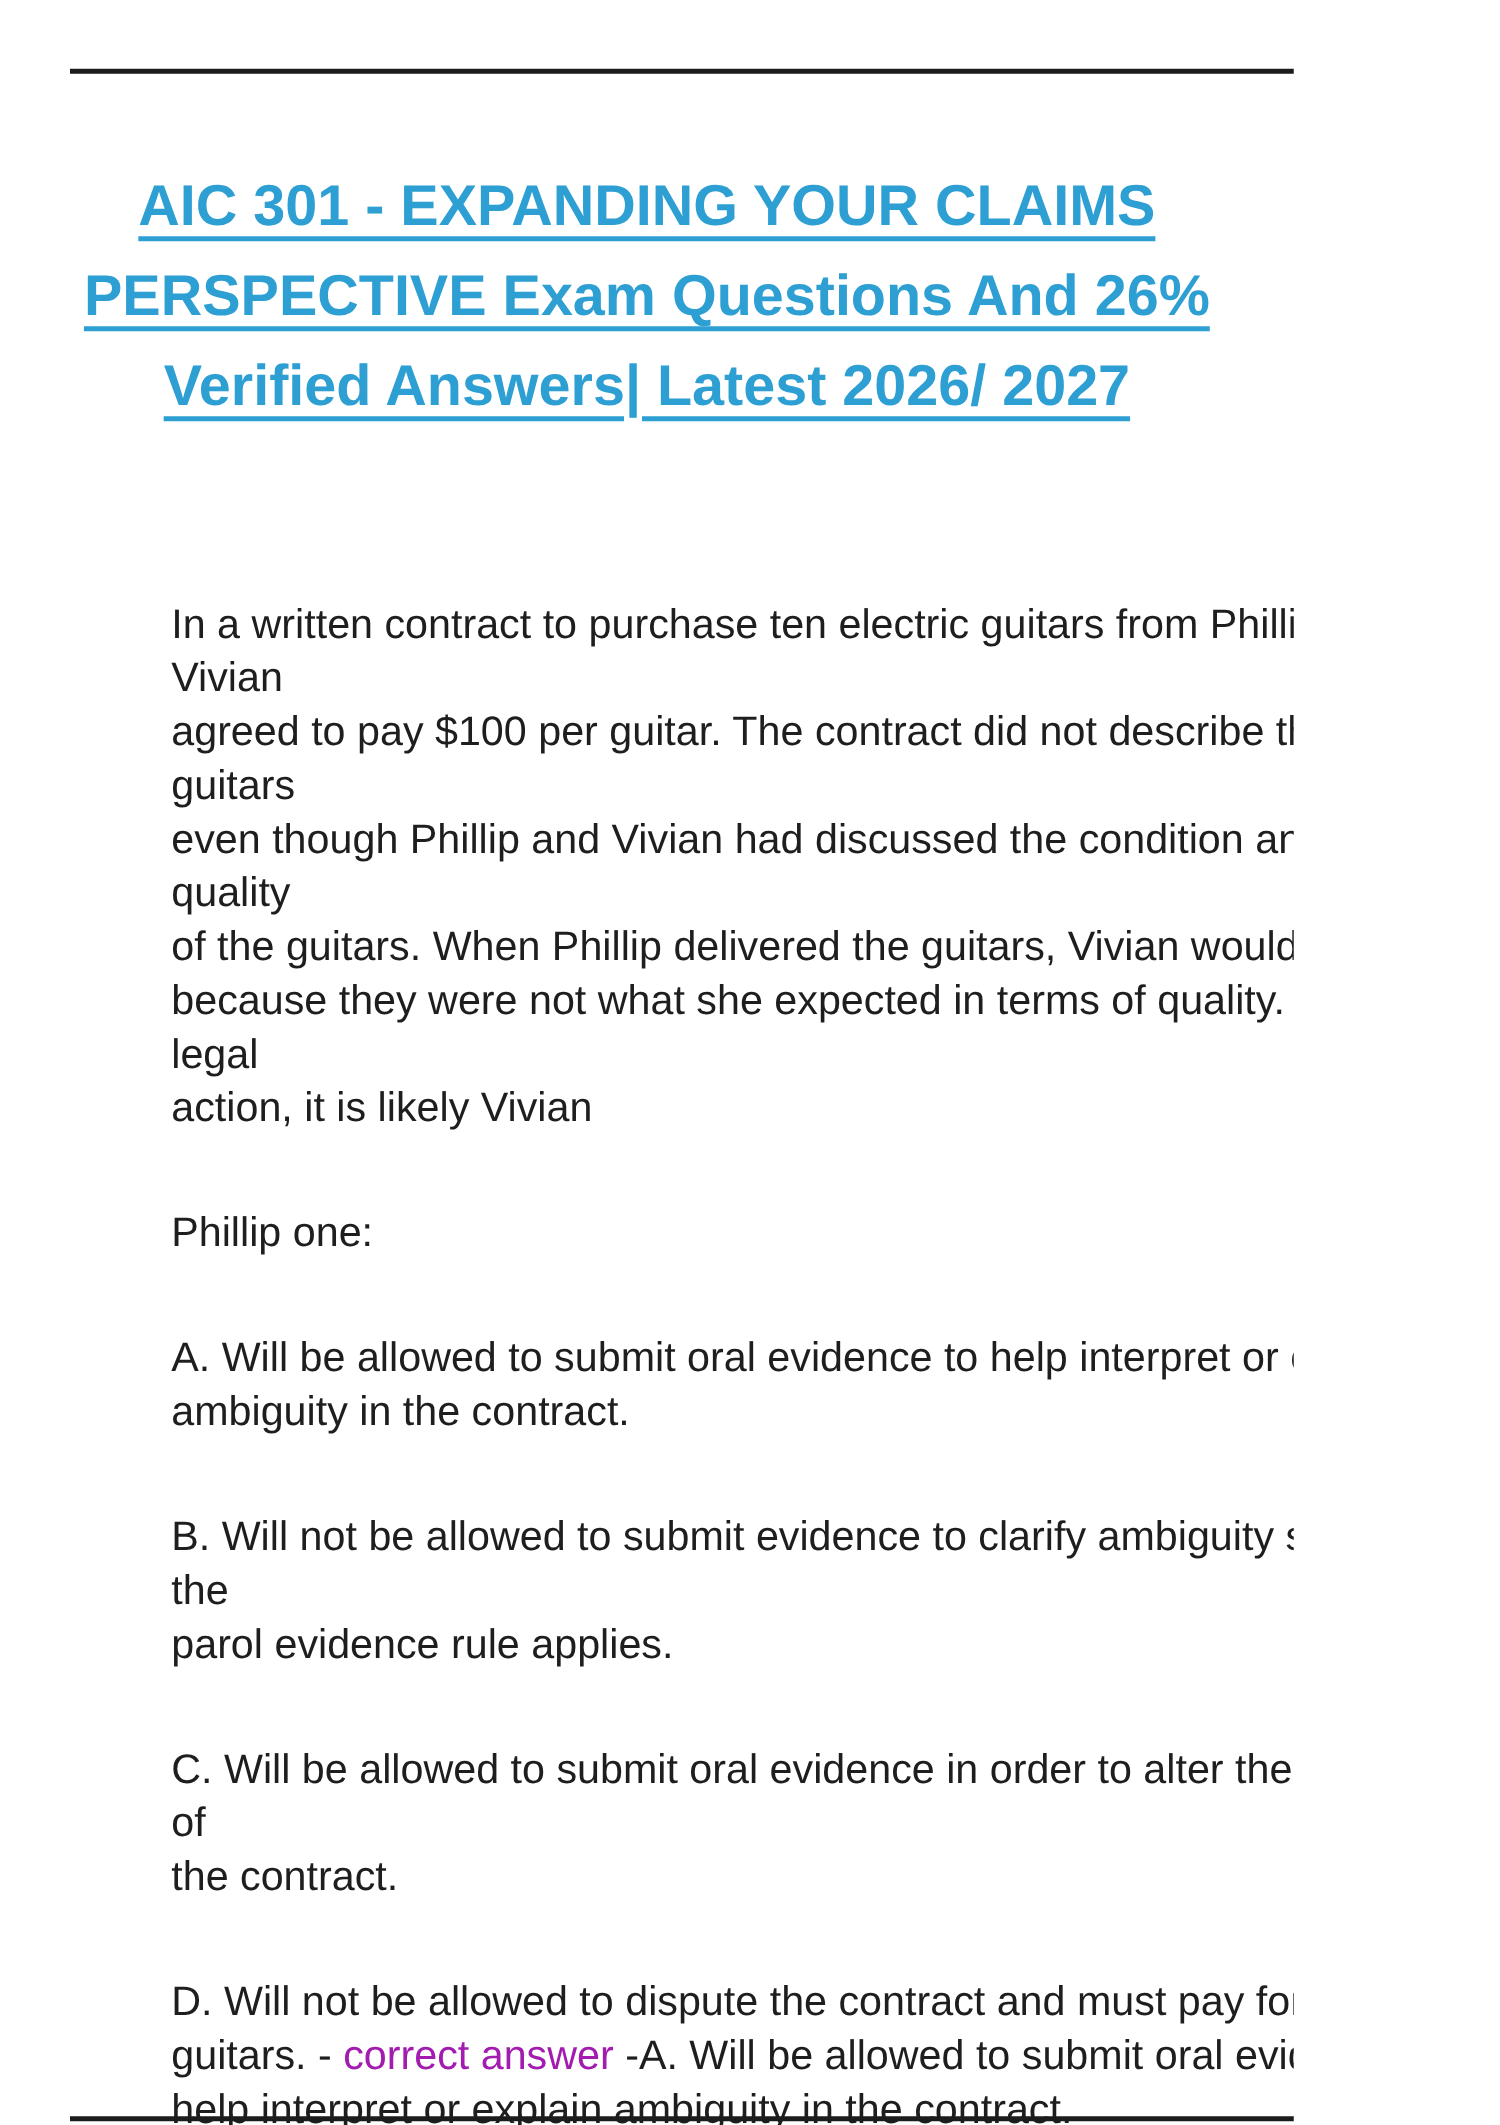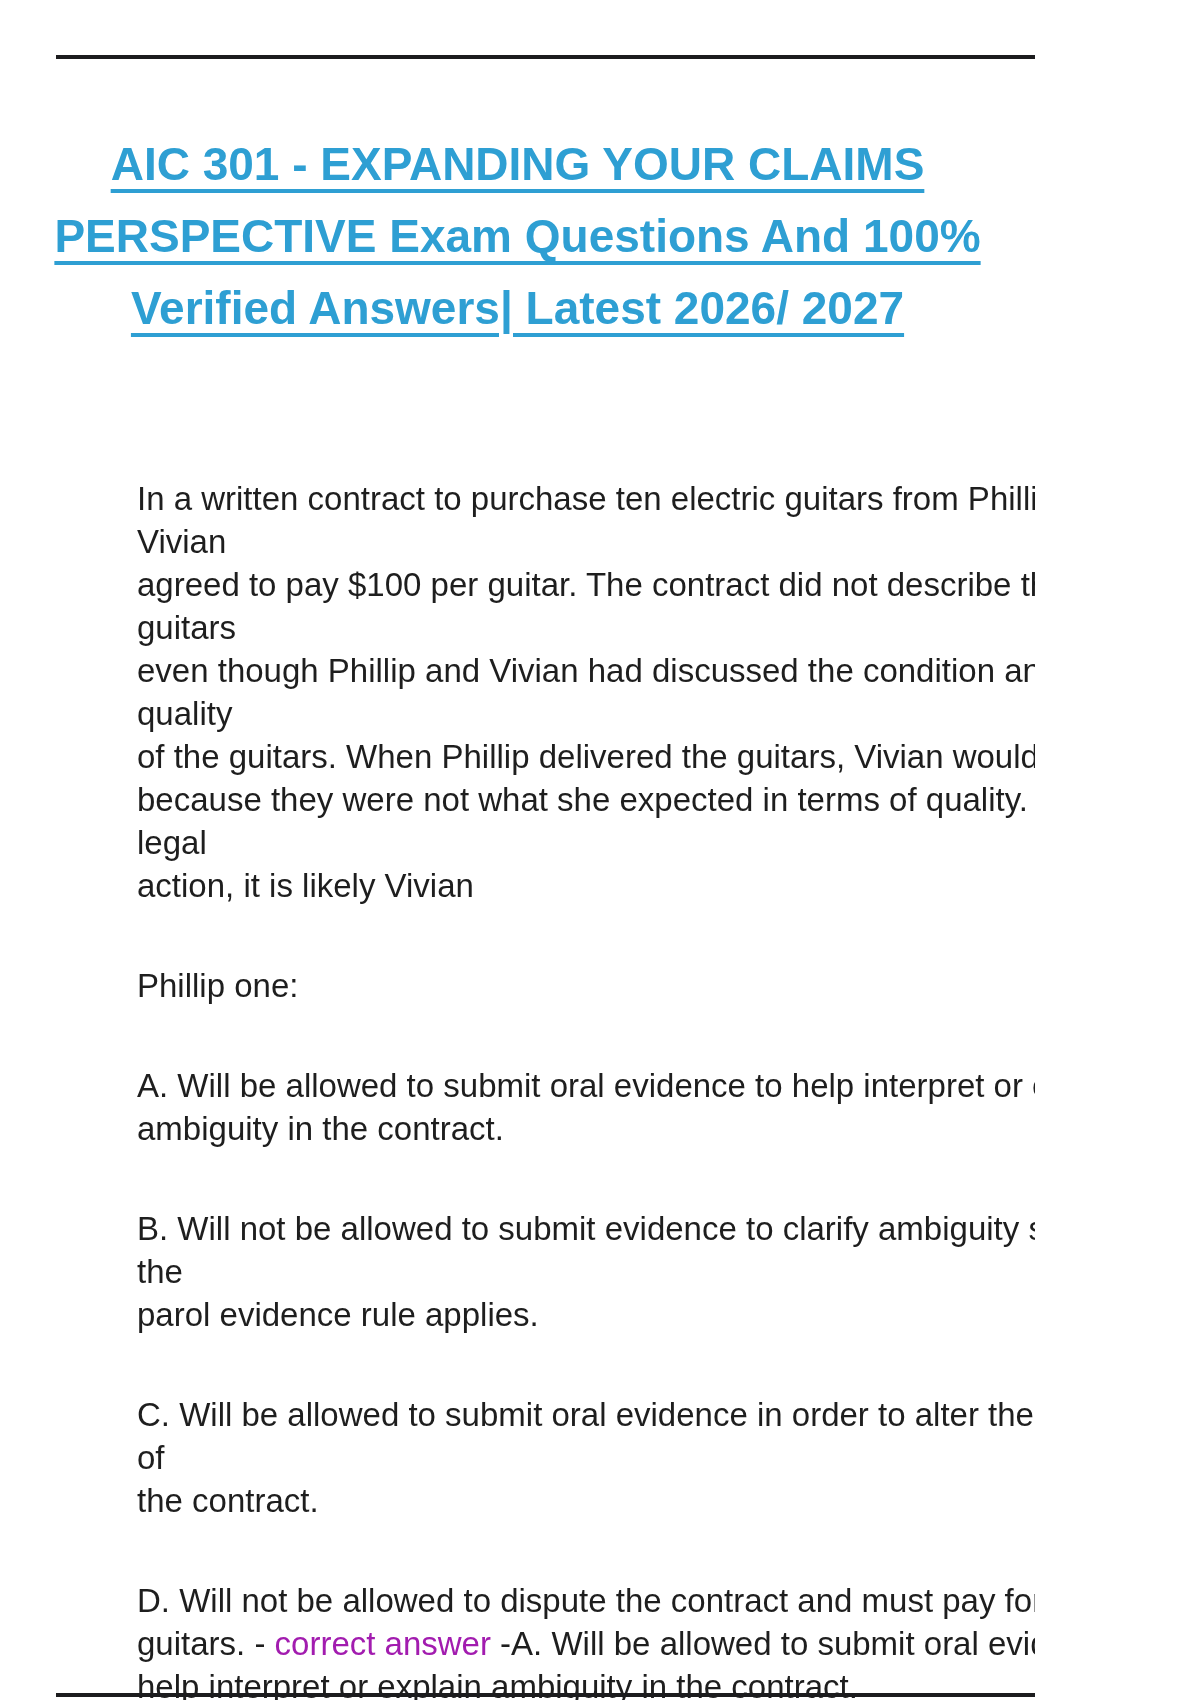--- a/index.html
+++ b/index.html
@@ -58,21 +58,21 @@
 </style>
 </head>
 <body>
 
 <div class="page">
 
   <div class="rule top"></div>
 
   <h1 class="title">
       <div><span class="tline">AIC 301 - EXPANDING YOUR CLAIMS</span></div>
-      <div><span class="tline">PERSPECTIVE Exam Questions And 100%</span></div>
+      <div><span class="tline">PERSPECTIVE Exam Questions And 26%</span></div>
       <div><span class="tline">Verified Answers| Latest 2026/ 2027</span></div>
     </h1>
 
   <div class="content">
     <p>In a written contract to purchase ten electric guitars from Phillip, Vivian
 agreed to pay $100 per guitar. The contract did not describe the guitars
 even though Phillip and Vivian had discussed the condition and quality
 of the guitars. When Phillip delivered the guitars, Vivian would not pay
 because they were not what she expected in terms of quality. In a legal
 action, it is likely Vivian</p>

